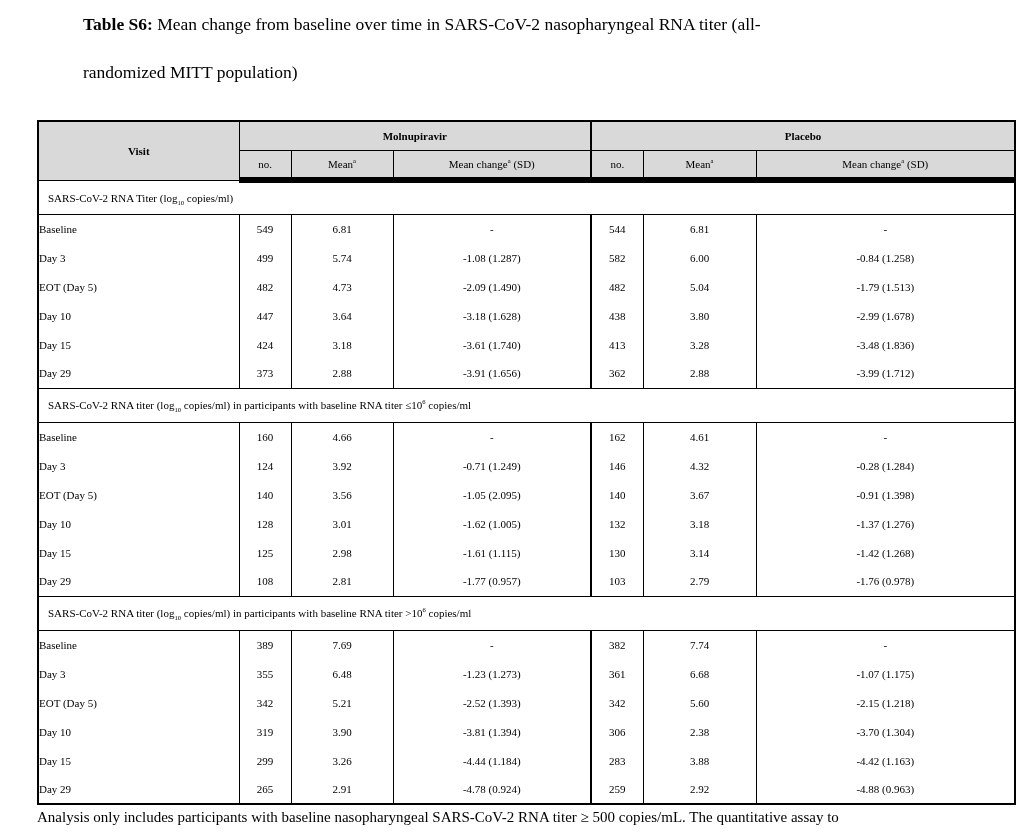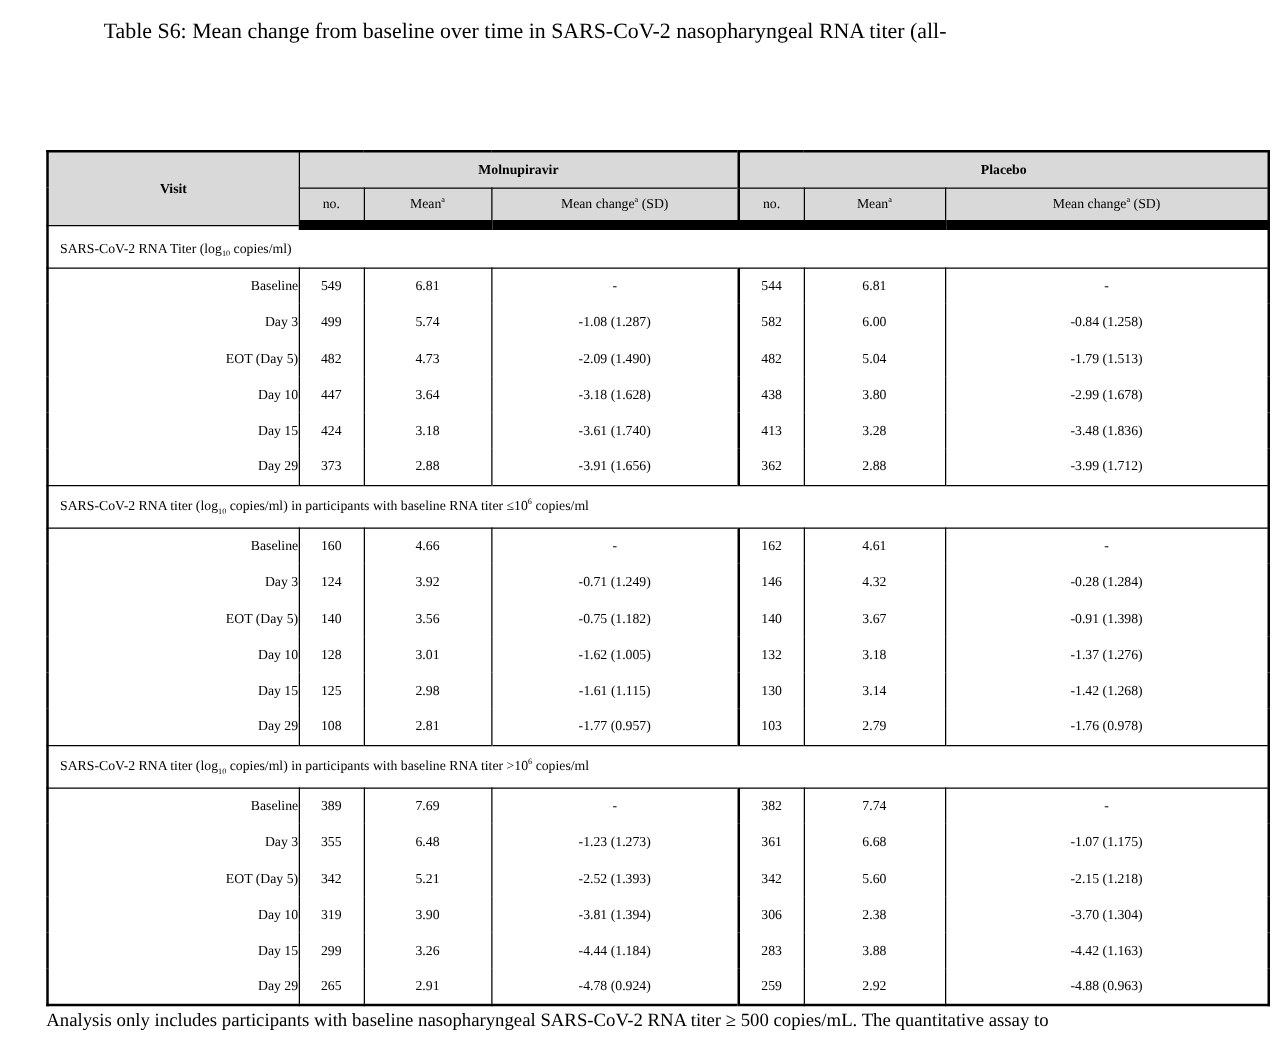--- a/index.html
+++ b/index.html
@@ -9,21 +9,21 @@
     color: #000000;
     font-family: "Liberation Serif", "DejaVu Serif", serif;
     overflow: hidden;
   }
   .page { position: absolute; inset: 0; width: 1024px; height: 832px; }
 
   
   .doc-title { position: absolute; left: 83px; font-size: 17.5px; line-height: 22px; white-space: nowrap; }
   .doc-title.line1 { top: 13px; }
   .doc-title.line2 { top: 61px; }
-  .doc-title b { font-weight: normal; }
+  .doc-title b { font-weight: bold; }
 
   
   table.data-table {
     position: absolute; left: 37px; top: 120px;
     width: 977px;
     border-collapse: collapse;
     table-layout: fixed;
     font-size: 11px;
   }
   table.data-table, table.data-table th, table.data-table td { border-color: #000; }
@@ -31,59 +31,60 @@
 
   thead th {
     background: #d9d9d9;
     font-weight: normal;
     text-align: center;
     vertical-align: middle;
     border: 1px solid #000;
   }
   th.visit-h { font-weight: bold; }
   th.group-h { font-weight: bold; height: 29px; }
-  th.sub-h  { height: 30px; border-bottom: 8px solid #0369a1; }
+  th.sub-h  { height: 30px; border-bottom: 6px solid #0369a1; }
   .grp-div  { border-left: 2px solid #000 !important; }
 
   td.section-title {
     font-weight: normal;
     text-align: left;
     padding: 0 0 0 9px;
     height: 34px;
     vertical-align: middle;
     border-top: 1px solid #000;
     border-bottom: 1px solid #000;
     background: #ffffff;
   }
   tr.data-row td {
     height: 29px;
     vertical-align: middle;
     border-left: 1px solid #000;
     border-right: 1px solid #000;
     border-top: 0; border-bottom: 0;
   }
-  td.visit-cell { text-align: right; }
+  td.visit-cell { text-align: left; }
   td.num-cell   { text-align: center; }
 
   sup { font-size: 0.6em; vertical-align: super; line-height: 0; }
   sub { font-size: 0.6em; vertical-align: sub;  line-height: 0; }
 
   
   .footnote {
     position: absolute; left: 37px; top: 808px;
     font-size: 15px; line-height: 19px;
     width: 985px; white-space: nowrap; overflow: hidden;
   }
 </style>
 </head>
 <body>
 
 <div class="page">
 
   <p class="doc-title line1"><b>Table S6:</b><span> Mean change from baseline over time in SARS-CoV-2 nasopharyngeal RNA titer (all-</span></p>
+  <p class="doc-title line2">randomized MITT population)</p>
 
   <table class="data-table">
     <colgroup>
       <col style="width:201px">
       <col style="width:52px">
       <col style="width:102px">
       <col style="width:198px">
       <col style="width:52px">
       <col style="width:113px">
       <col style="width:259px">
@@ -179,21 +180,21 @@
           <td class="num-cell">3.92</td>
           <td class="num-cell">-0.71 (1.249)</td>
           <td class="num-cell grp-div">146</td>
           <td class="num-cell">4.32</td>
           <td class="num-cell">-0.28 (1.284)</td>
         </tr>
         <tr class="data-row">
           <td class="visit-cell">EOT (Day 5)</td>
           <td class="num-cell">140</td>
           <td class="num-cell">3.56</td>
-          <td class="num-cell">-0.75 (1.182)</td>
+          <td class="num-cell">-1.05 (2.095)</td>
           <td class="num-cell grp-div">140</td>
           <td class="num-cell">3.67</td>
           <td class="num-cell">-0.91 (1.398)</td>
         </tr>
         <tr class="data-row">
           <td class="visit-cell">Day 10</td>
           <td class="num-cell">128</td>
           <td class="num-cell">3.01</td>
           <td class="num-cell">-1.62 (1.005)</td>
           <td class="num-cell grp-div">132</td>

